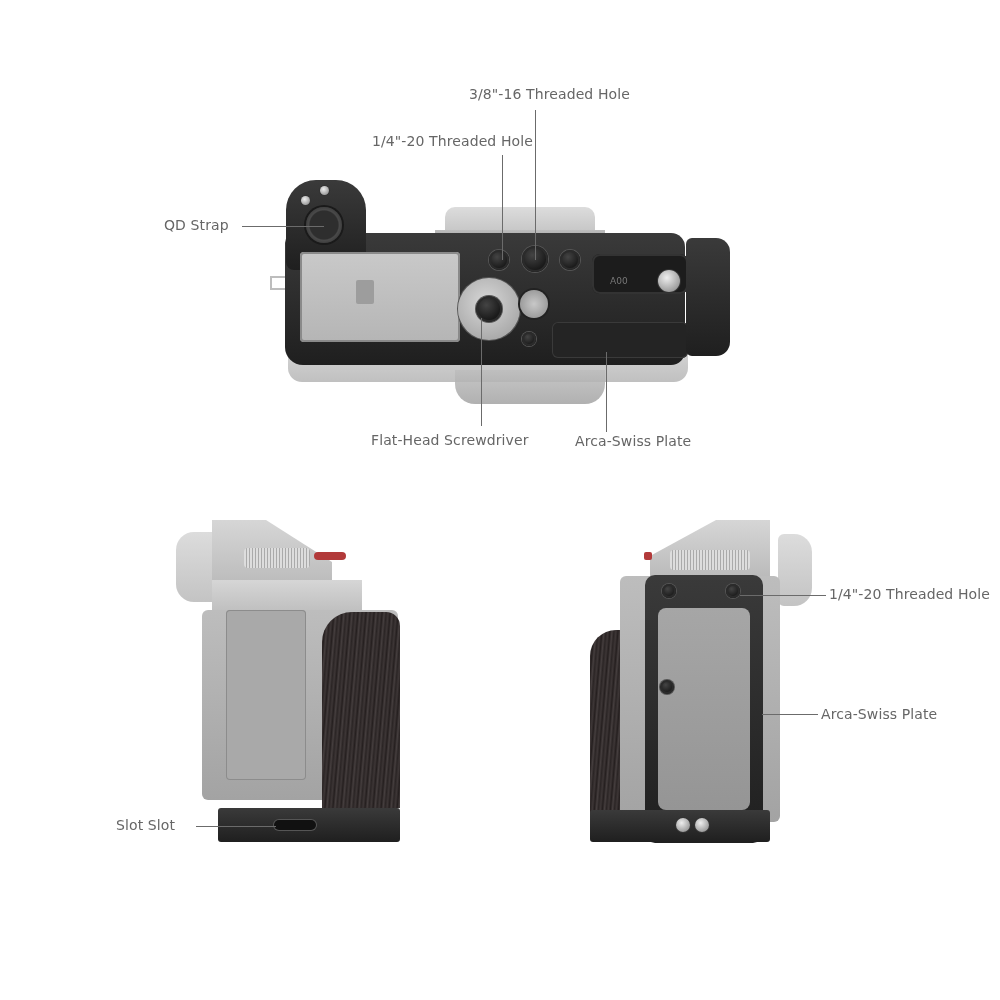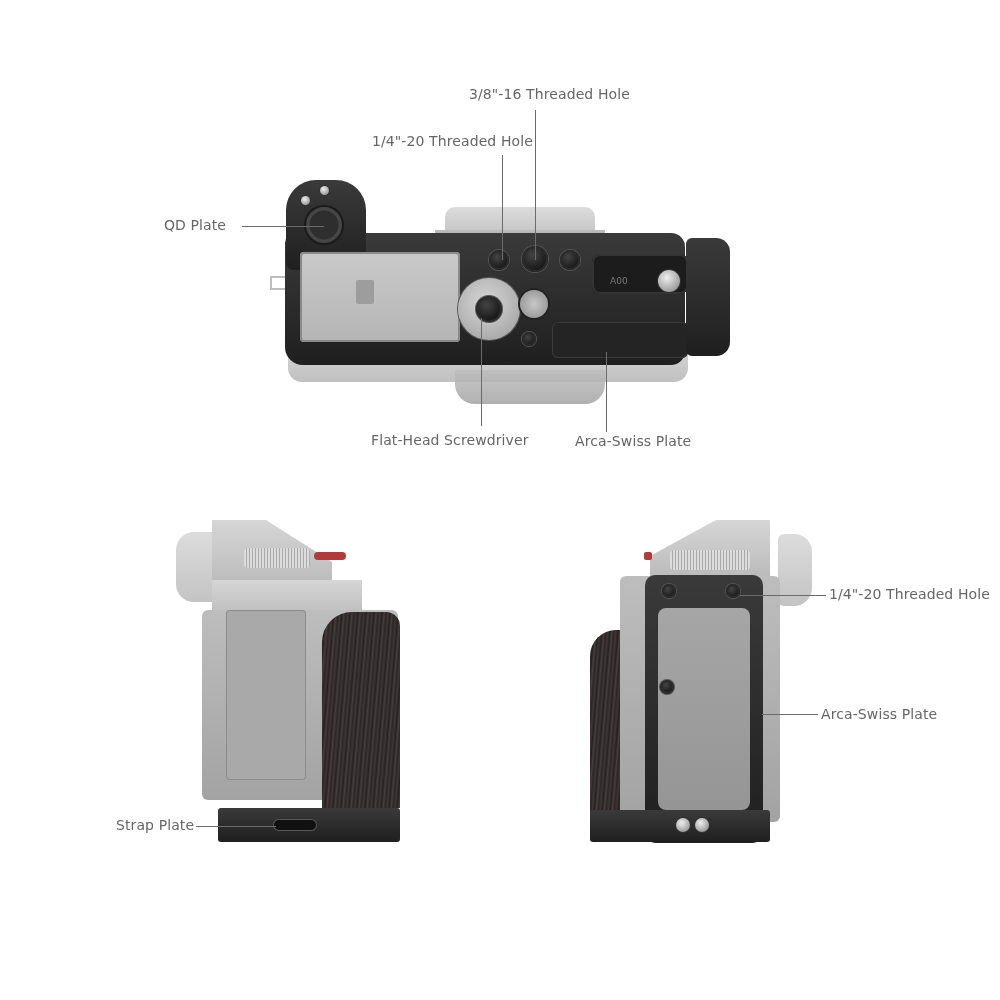--- a/index.html
+++ b/index.html
@@ -47,21 +47,21 @@
   <div class="abs" style="left:520px;top:290px;width:28px;height:28px;border-radius:50%;background:radial-gradient(circle,#c8c8c8,#8a8a8a);box-shadow:0 0 0 2px #222;"></div>
 
   <div class="abs" style="left:592px;top:254px;width:96px;height:40px;border-radius:8px;background:#1c1c1c;box-shadow:inset 0 0 0 2px #333;"></div>
   <div class="abs" style="left:610px;top:276px;font-size:9px;color:#777;">A00</div>
   <div class="screw" style="left:658px;top:270px;width:22px;height:22px;"></div>
 
   <div class="abs" style="left:552px;top:322px;width:136px;height:36px;border-radius:6px;background:#242424;box-shadow:inset 0 0 0 1px #3a3a3a;"></div>
 
   <div class="abs black" style="left:686px;top:238px;width:44px;height:118px;border-radius:6px 14px 14px 6px;"></div>
 
-  <span class="label" style="left:164px;top:217px;">QD Plate</span>
+  <span class="label" style="left:164px;top:217px;">QD Strap</span>
   <div class="line" style="left:242px;top:226px;width:82px;height:1px;"></div>
 
   <span class="label" style="left:469px;top:86px;">3/8"-16 Threaded Hole</span>
   <div class="line" style="left:535px;top:110px;width:1px;height:150px;"></div>
 
   <span class="label" style="left:372px;top:133px;">1/4"-20 Threaded Hole</span>
   <div class="line" style="left:502px;top:155px;width:1px;height:105px;"></div>
 
   <span class="label" style="left:371px;top:432px;">Flat-Head Screwdriver</span>
   <div class="line" style="left:481px;top:318px;width:1px;height:108px;"></div>
@@ -75,21 +75,21 @@
   <div class="abs silver" style="left:212px;top:40px;width:120px;height:70px;clip-path:polygon(0 0,45% 0,100% 60%,100% 100%,0 100%);"></div>
   <div class="abs" style="left:244px;top:68px;width:66px;height:20px;border-radius:4px;background:repeating-linear-gradient(90deg,#ddd 0,#ddd 2px,#aaa 2px,#aaa 3px);"></div>
   <div class="abs" style="left:314px;top:72px;width:32px;height:8px;border-radius:4px;background:#b23a3a;"></div>
   <div class="abs silver" style="left:212px;top:100px;width:150px;height:40px;"></div>
   <div class="abs silver-dk" style="left:202px;top:130px;width:196px;height:190px;border-radius:6px;"></div>
   <div class="abs" style="left:226px;top:130px;width:80px;height:170px;background:#a9a9a9;border-radius:4px;box-shadow:inset 0 0 0 1px #8c8c8c;"></div>
   <div class="abs wood" style="left:322px;top:132px;width:78px;height:196px;border-radius:30px 14px 0 0;"></div>
   <div class="abs black" style="left:218px;top:328px;width:182px;height:34px;border-radius:3px;"></div>
   <div class="abs" style="left:274px;top:340px;width:42px;height:10px;border-radius:5px;background:#111;box-shadow:0 0 0 1px #555;"></div>
 
-  <span class="label" style="left:116px;top:337px;">Strap Plate</span>
+  <span class="label" style="left:116px;top:337px;">Slot Slot</span>
   <div class="line" style="left:196px;top:346px;width:80px;height:1px;"></div>
 </div>
 
 <div class="abs" style="left:0;top:480px;width:1000px;height:400px;">
   <div class="abs silver" style="left:650px;top:40px;width:120px;height:60px;clip-path:polygon(55% 0,100% 0,100% 100%,0 100%,0 60%);"></div>
   <div class="abs silver" style="left:778px;top:54px;width:34px;height:72px;border-radius:6px 18px 18px 6px;opacity:.85;"></div>
   <div class="abs" style="left:670px;top:70px;width:80px;height:20px;border-radius:4px;background:repeating-linear-gradient(90deg,#ddd 0,#ddd 2px,#aaa 2px,#aaa 3px);"></div>
   <div class="abs" style="left:644px;top:72px;width:8px;height:8px;background:#b23a3a;border-radius:2px;"></div>
   <div class="abs wood" style="left:590px;top:150px;width:46px;height:190px;border-radius:26px 0 0 0;"></div>
   <div class="abs silver-dk" style="left:620px;top:96px;width:160px;height:246px;border-radius:6px;"></div>

